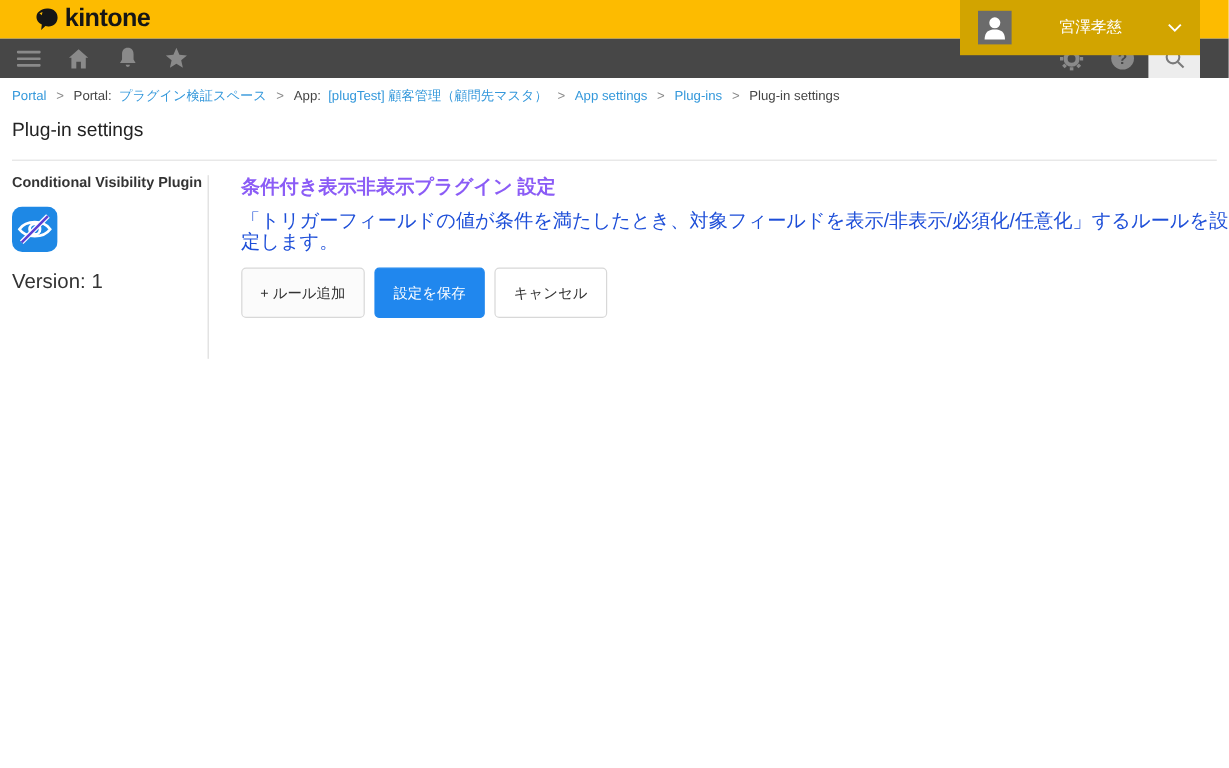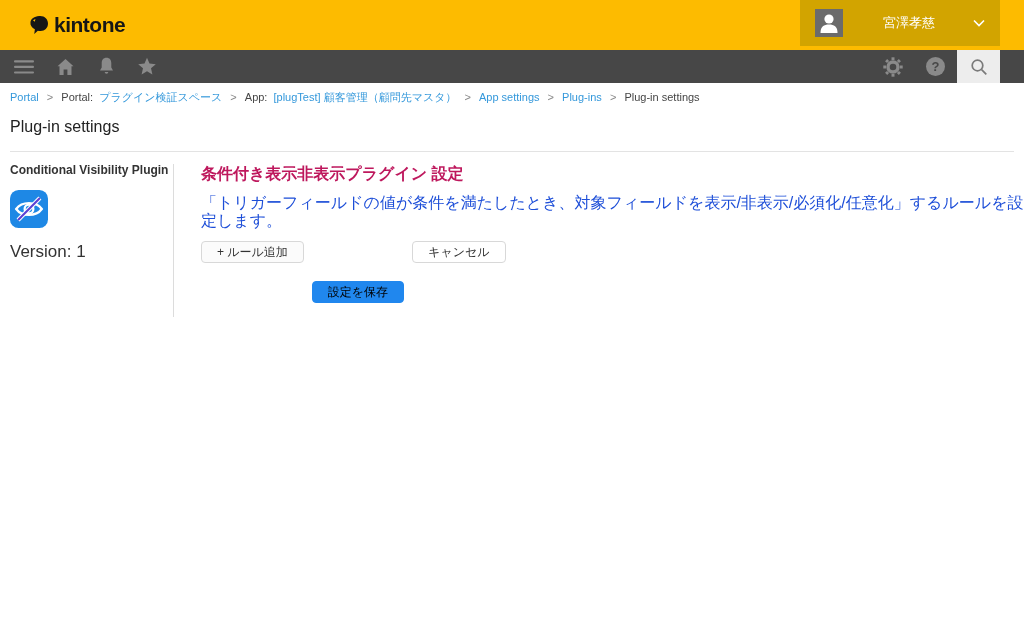--- a/index.html
+++ b/index.html
@@ -1,21 +1,21 @@
 <!DOCTYPE html>
 <html><head>
 <meta charset="utf-8">
 <style>
   * { margin: 0; padding: 0; box-sizing: border-box; }
   html, body { width: 1024px; height: 640px; background: #ffffff; overflow: hidden; }
   body { font-family: "Liberation Sans", "DejaVu Sans", sans-serif; }
 
   
   .header {
-    position: relative; height: 50px; background: #fdbb00;
+    position: relative; height: 32px; background: #fdbb00;
     display: flex; align-items: center;
   }
   .logo { display: flex; align-items: center; margin-left: 27px; cursor: pointer; }
   .logo-bird { width: 23px; height: 23px; margin-right: 4px; }
   .logo-text { font-size: 21px; font-weight: bold; color: #161616; letter-spacing: -0.5px; }
 
   .user-area {
     position: absolute; right: 24px; top: 0; width: 200px; height: 46px;
     background: #d2a400; display: flex; align-items: center; cursor: pointer; gap: 28px;
   }
@@ -60,29 +60,29 @@
 
   
   .content { display: flex; padding: 8px 0 0 10px; }
   .sidebar { width: 179px; }
   .plugin-name { font-size: 12px; font-weight: bold; color: #333; margin-top: 3px; }
   .plugin-icon { width: 38px; height: 38px; margin-top: 13px; }
   .plugin-version { font-size: 17px; color: #333; margin-top: 10px; }
   .v-divider { width: 1px; background: #dcdcdc; height: 153px; margin-top: 4px; }
 
   .main-col { padding: 4px 0 0 27px; }
-  .main-title { font-size: 16px; font-weight: bold; color: #be185d; }
+  .main-title { font-size: 16px; font-weight: bold; color: #8b5cf6; font-family: Liberation Serif, serif; }
   .main-desc { font-size: 16px; color: #1d4ed8; line-height: 17.5px; margin-top: 9px; }
   .button-row { display: flex; margin-top: 12px; }
   .btn {
-    height: 22px; font-size: 12px; padding: 0 15px; border-radius: 4px;
+    height: 42px; font-size: 12px; padding: 0 15px; border-radius: 4px;
     border: 1px solid #d8d8d8; background: #fbfbfb; color: #333; cursor: pointer;
     font-family: "Liberation Sans", sans-serif; margin-right: 8px;
   }
-  .btn-primary { background: #2087ee; border-color: #2087ee; color: #000000; margin-top: 40px; }
+  .btn-primary { background: #2087ee; border-color: #2087ee; color: #ffffff; }
 </style>
 </head>
 <body>
 
 <div class="header">
   <div class="logo">
     <svg class="logo-bird" viewBox="0 0 24 24">
       <path fill="#161616" d="M12.6 2.2 C18 1.6 22 5.2 21.9 10.2 C21.8 14.6 18.6 17.6 14.2 17.8 C13.2 17.85 12.2 17.7 11.3 17.4 L7.6 20.8 L8.2 16 C5 14.4 3.2 11.8 3.6 8.6 C4.1 5.1 7.6 2.7 12.6 2.2 Z"></path>
       <path fill="#fdbb00" d="M6.2 6.4 L8.8 5.2 L8.1 8.0 Z"></path>
     </svg>

